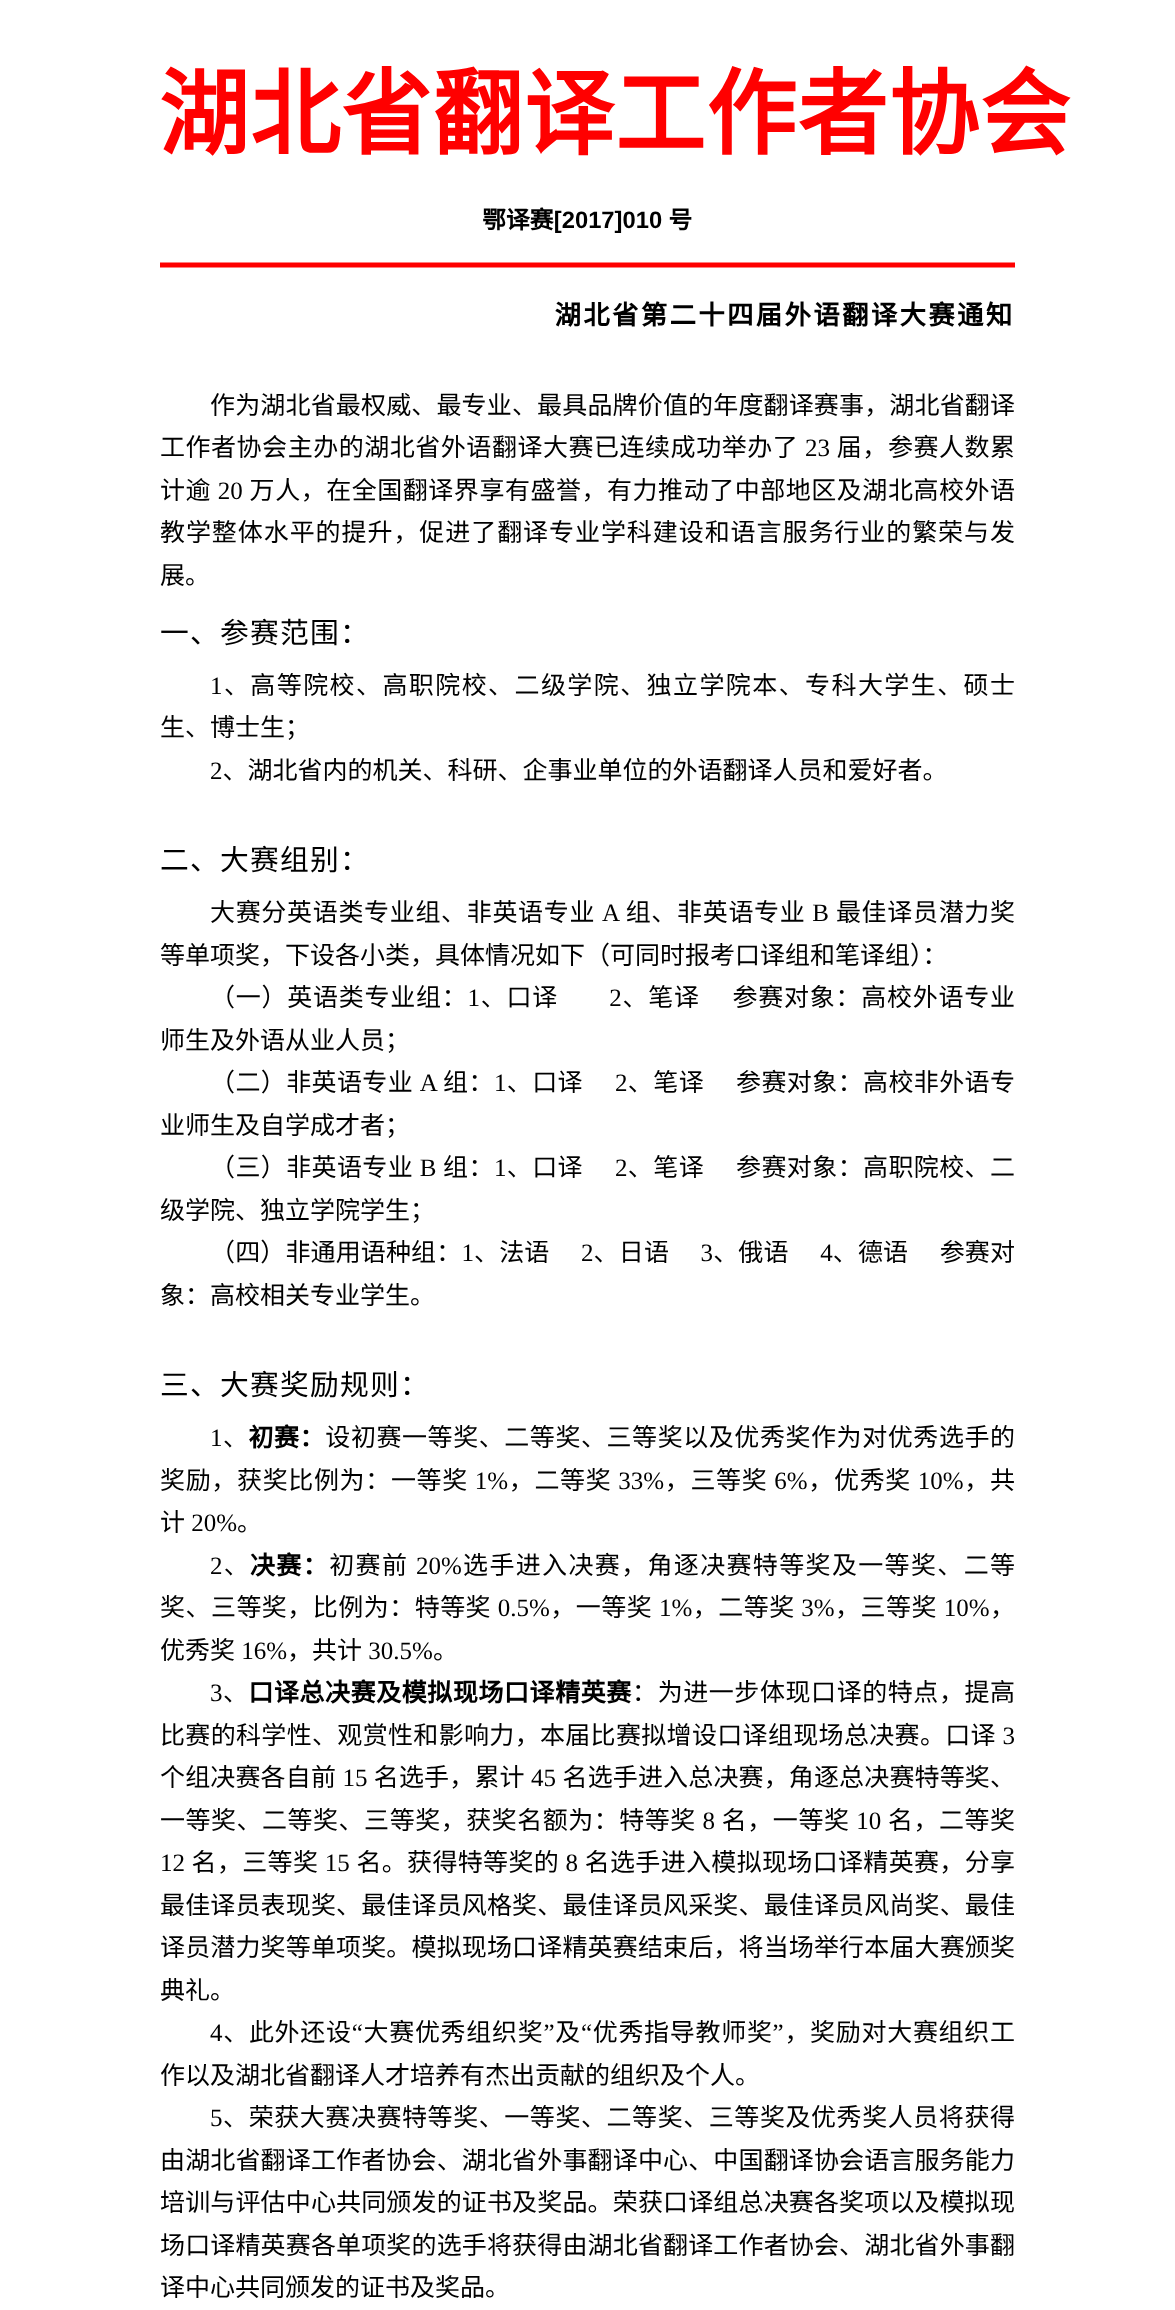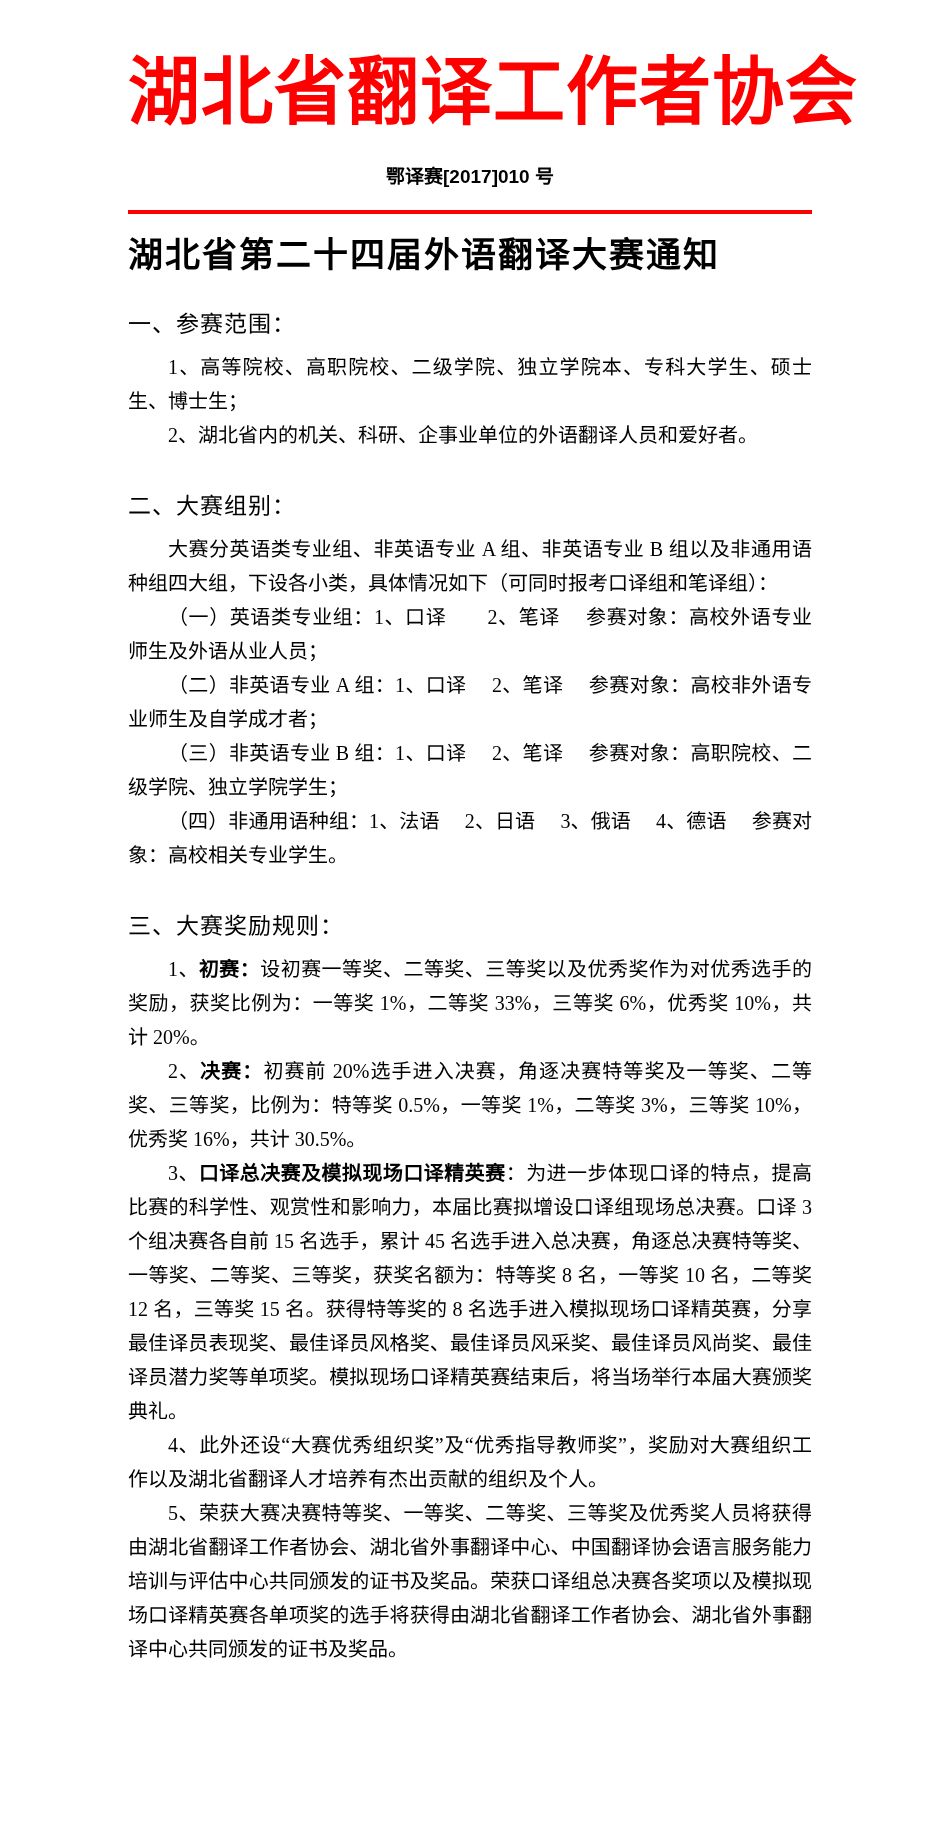--- a/index.html
+++ b/index.html
@@ -40,25 +40,25 @@
     line-height: 30px;
     text-align: center;
   }
   .red-rule {
     height: 4px;
     background: #ff0000;
     margin-top: 18px;
   }
   .notice-title {
     margin: 24px 0 0 0;
-    font-family: Liberation Sans, sans-serif;
+    font-family: Liberation Mono, monospace;
     font-weight: 700;
-    font-size: 35px;
+    font-size: 21px;
     line-height: 34px;
-    text-align: left;
+    text-align: right;
     letter-spacing: 2px;
   }
   .doc-body {
     margin-top: 36px;
     font-size: 20px;
     line-height: 34px;
     text-align: justify;
   }
   .para {
     margin: 0;
@@ -89,27 +89,28 @@
   <h1 class="org-title">湖北省翻译工作者协会</h1>
 
   <div class="doc-number">鄂译赛[2017]010 号</div>
 
   <div class="red-rule"></div>
 
   <h2 class="notice-title">湖北省第二十四届外语翻译大赛通知</h2>
 
   <div class="doc-body">
 
+    <p class="para">作为湖北省最权威、最专业、最具品牌价值的年度翻译赛事，湖北省翻译工作者协会主办的湖北省外语翻译大赛已连续成功举办了 23 届，参赛人数累计逾 20 万人，在全国翻译界享有盛誉，有力推动了中部地区及湖北高校外语教学整体水平的提升，促进了翻译专业学科建设和语言服务行业的繁荣与发展。</p>
 
     <p class="sec-heading first">一、参赛范围：</p>
     <p class="para">1、高等院校、高职院校、二级学院、独立学院本、专科大学生、硕士生、博士生；</p>
     <p class="para">2、湖北省内的机关、科研、企事业单位的外语翻译人员和爱好者。</p>
 
     <p class="sec-heading">二、大赛组别：</p>
-    <p class="para">大赛分英语类专业组、非英语专业 A 组、非英语专业 B 组以及非通用语种组四大组，下设各小类，具体情况如下（可同时报考口译组和笔译组）：</p>
+    <p class="para">大赛分英语类专业组、非英语专业 A 组、非英语专业 B 最佳译员潜力奖等单项奖，下设各小类，具体情况如下（可同时报考口译组和笔译组）：</p>
     <p class="para">（一）英语类专业组：1、口译　　2、笔译　 参赛对象：高校外语专业师生及外语从业人员；</p>
     <p class="para">（二）非英语专业 A 组：1、口译　 2、笔译　 参赛对象：高校非外语专业师生及自学成才者；</p>
     <p class="para">（三）非英语专业 B 组：1、口译　 2、笔译　 参赛对象：高职院校、二级学院、独立学院学生；</p>
     <p class="para">（四）非通用语种组：1、法语　 2、日语　 3、俄语　 4、德语　 参赛对象：高校相关专业学生。</p>
 
     <p class="sec-heading">三、大赛奖励规则：</p>
 
     <p class="para"><span>1、</span><span class="lead-bold">初赛：</span><span>设初赛一等奖、二等奖、三等奖以及优秀奖作为对优秀选手的奖励，获奖比例为：一等奖 1%，二等奖 33%，三等奖 6%，优秀奖 10%，共计 20%。</span></p>
 
     <p class="para"><span>2、</span><span class="lead-bold">决赛：</span><span>初赛前 20%选手进入决赛，角逐决赛特等奖及一等奖、二等奖、三等奖，比例为：特等奖 0.5%，一等奖 1%，二等奖 3%，三等奖 10%，优秀奖 16%，共计 30.5%。</span></p>

